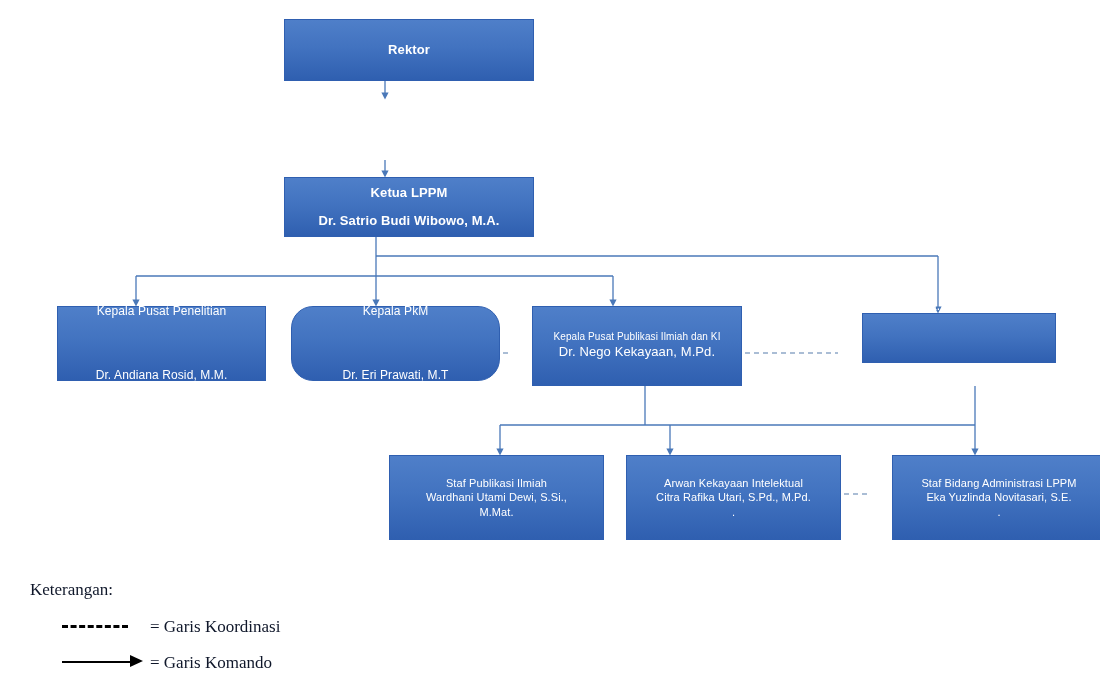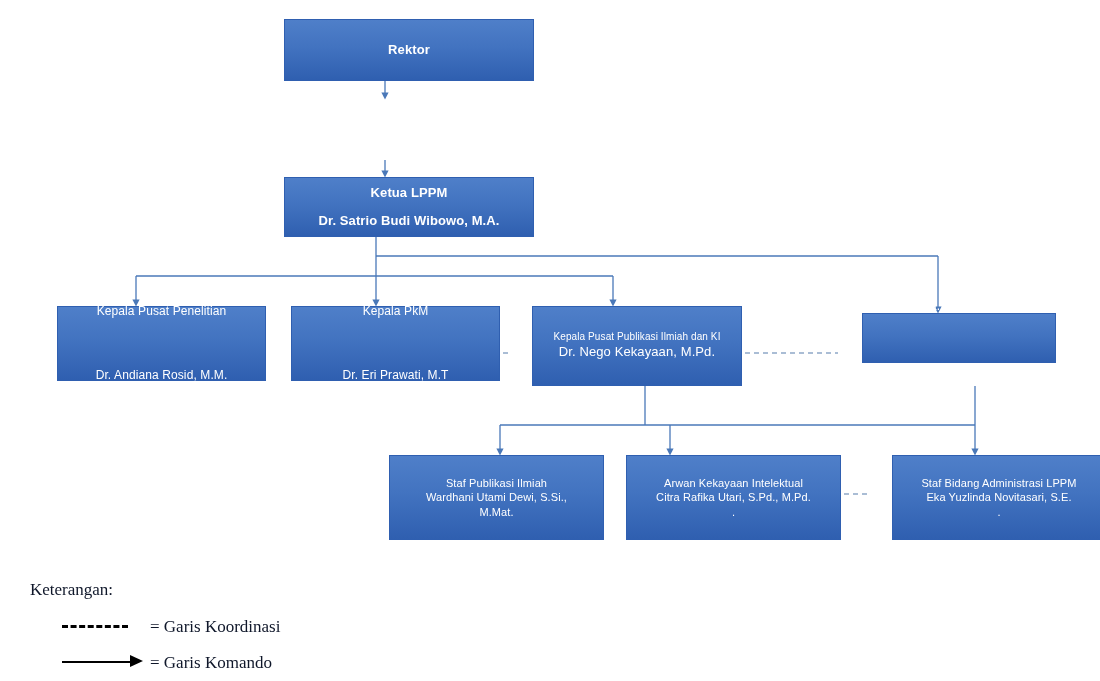--- a/index.html
+++ b/index.html
@@ -152,21 +152,21 @@
     <span class="l">Ketua LPPM</span>
     <span class="gap"></span>
     <span class="l">Dr.  Satrio Budi Wibowo, M.A.</span>
   </div>
 
   <div class="node fs12" style="left:33px; top:306px; width:209px; height:75px;">
     <span class="l">Kepala Pusat Penelitian</span>
     <span class="l">Dr. Andiana Rosid, M.M.</span>
   </div>
 
-  <div class="node fs12" style="left:267px; top:306px; width:209px; height:75px;">
+  <div class="node fs12" style="left:267px; top:306px; width:209px; height:75px;border-radius:22px;">
     <span class="l">Kepala PkM</span>
     <span class="l">Dr. Eri Prawati, M.T</span>
   </div>
 
   <div class="node" style="left:508px; top:306px; width:210px; height:80px;">
     <span class="l fs10">Kepala Pusat Publikasi Ilmiah dan KI</span>
     <span class="l fs13">Dr. Nego Kekayaan, M.Pd.</span>
   </div>
 
   <div class="node fs12" style="left:838px; top:313px; width:194px; height:50px;">

